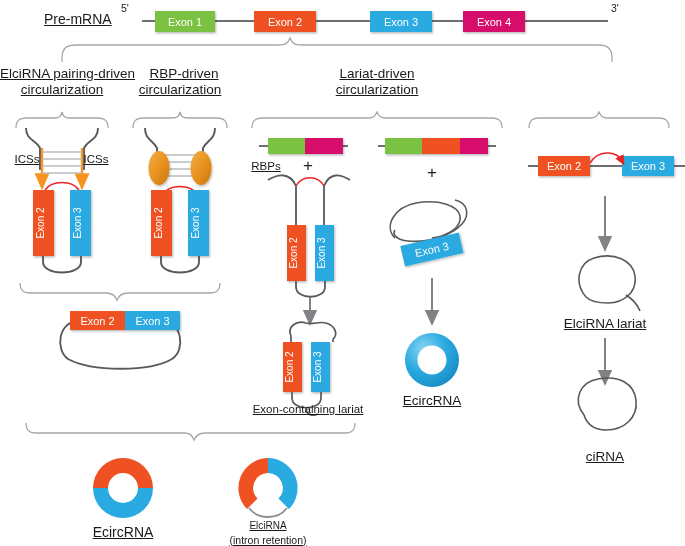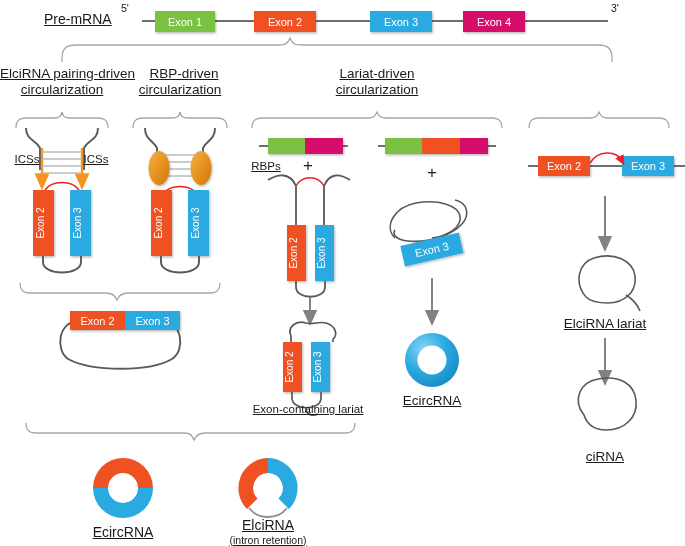--- a/index.html
+++ b/index.html
@@ -278,16 +278,16 @@
 <span class="plus" style="left:303px;top:156px;">+</span>
 <span class="plus" style="left:427px;top:163px;">+</span>
 
 <span class="lbl sm" style="left:236px;top:402px;width:144px;">Exon-containing lariat</span>
 <span class="lbl" style="left:386px;top:393px;width:92px;">EcircRNA</span>
 
 <span class="lbl" style="left:541px;top:316px;width:128px;">ElciRNA lariat</span>
 <span class="lbl" style="left:563px;top:437px;width:84px;margin-top:12px;">ciRNA</span>
 
 <span class="lbl" style="left:77px;top:525px;width:92px;font-size:14px;">EcircRNA</span>
-<span class="lbl" style="left:222px;top:518px;width:92px;font-size:14px;">ElciRNA</span>
+<span class="lbl" style="left:222px;top:518px;width:92px;font-size:10px;">ElciRNA</span>
 <span class="lbl tiny" style="left:204px;top:533px;width:128px;">(intron retention)</span>
 
 </div>
 
 </body></html>

